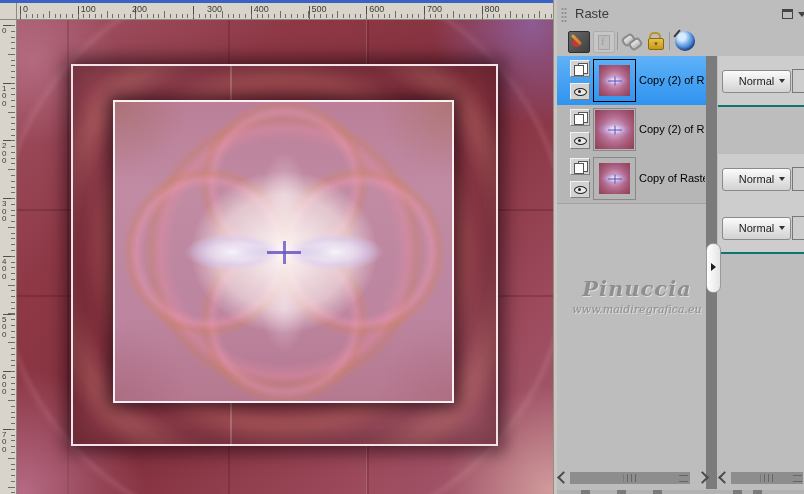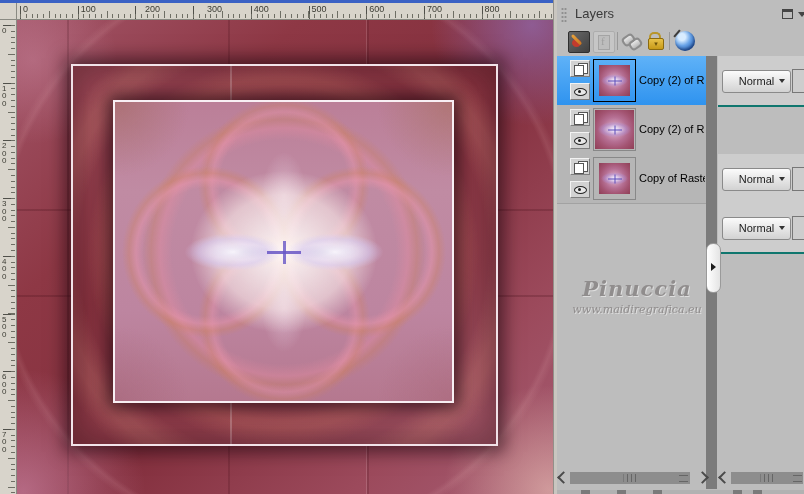--- a/index.html
+++ b/index.html
@@ -168,21 +168,21 @@
 
   <div class="canvas-area">
     <div class="top-strip"></div>
     <div class="ruler-corner"></div>
     <div class="h-ruler" id="hruler">
         <div class="h-tick" style="left: 3px;"></div>
         <div class="h-label" style="left: 6px;">0</div>
         <div class="h-tick" style="left: 60.7px;"></div>
         <div class="h-label" style="left: 63.7px;">100</div>
         <div class="h-tick" style="left: 118.4px;"></div>
-        <div class="h-label" style="left: 128px;">200</div>
+        <div class="h-label" style="left: 115px;">200</div>
         <div class="h-tick" style="left: 176.1px;"></div>
         <div class="h-label" style="left: 190px;">300</div>
         <div class="h-tick" style="left: 233.8px;"></div>
         <div class="h-label" style="left: 236.8px;">400</div>
         <div class="h-tick" style="left: 291.5px;"></div>
         <div class="h-label" style="left: 294.5px;">500</div>
         <div class="h-tick" style="left: 349.2px;"></div>
         <div class="h-label" style="left: 352.2px;">600</div>
         <div class="h-tick" style="left: 406.9px;"></div>
         <div class="h-label" style="left: 409.9px;">700</div>
@@ -231,21 +231,21 @@
       </div>
     </div>
   </div>
 
   <div class="panel-edge"></div>
 
   <div class="panel">
 
     <div class="panel-header">
       <div class="grip"></div>
-      <div class="panel-title">Layers</div>
+      <div class="panel-title">Raste</div>
       <div class="float-icon"></div>
       <div class="hdr-arrow"></div>
     </div>
 
     <div class="panel-toolbar">
       <div class="tb-icon icon-edit" style="left:11px;"></div>
       <div class="tb-icon icon-mask" style="left:36px;"></div>
       <div class="tb-sep" style="left:60px;"></div>
       <div class="tb-icon icon-link" style="left:65px;"></div>
       <div class="tb-icon icon-lock" style="left:88px;"></div>

